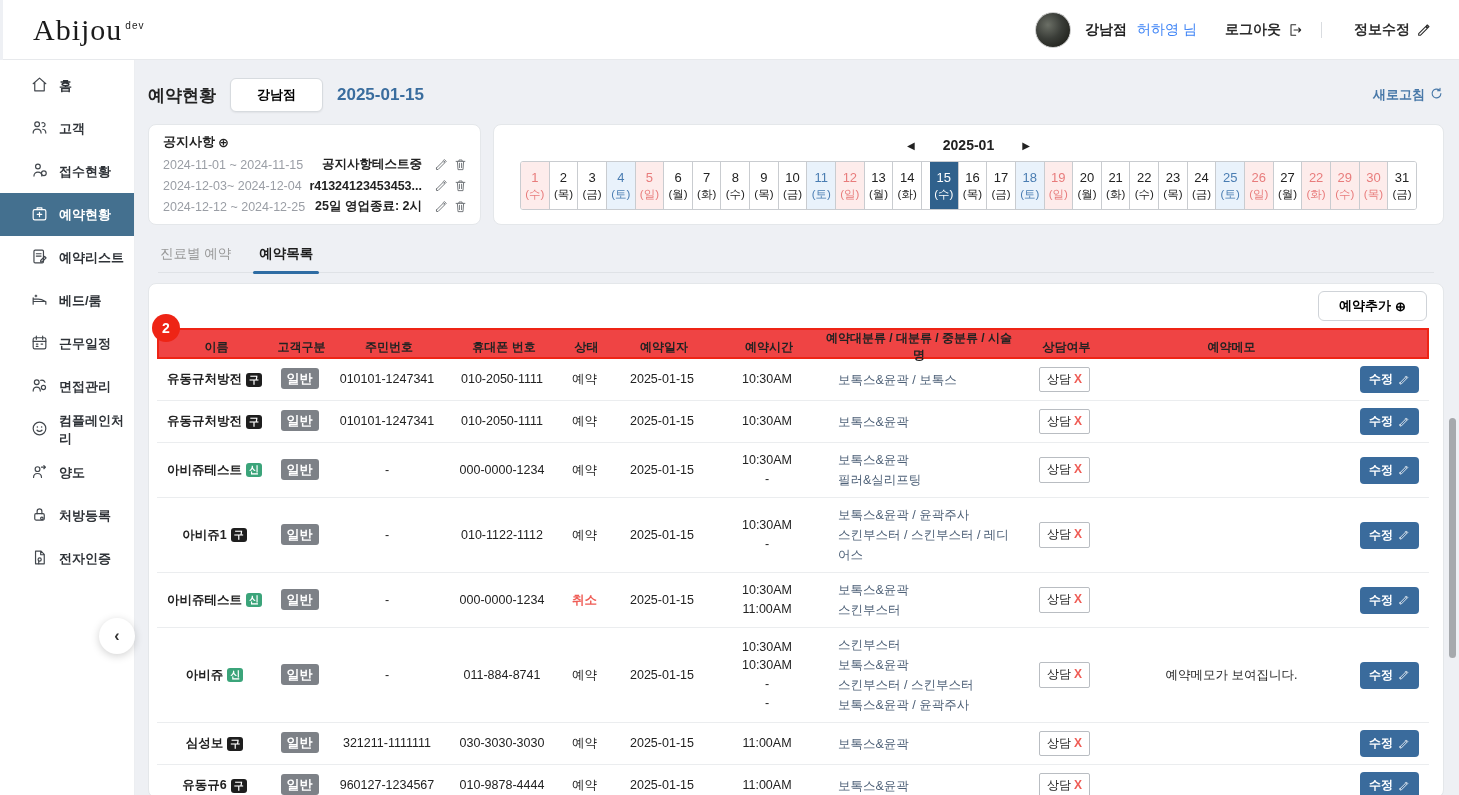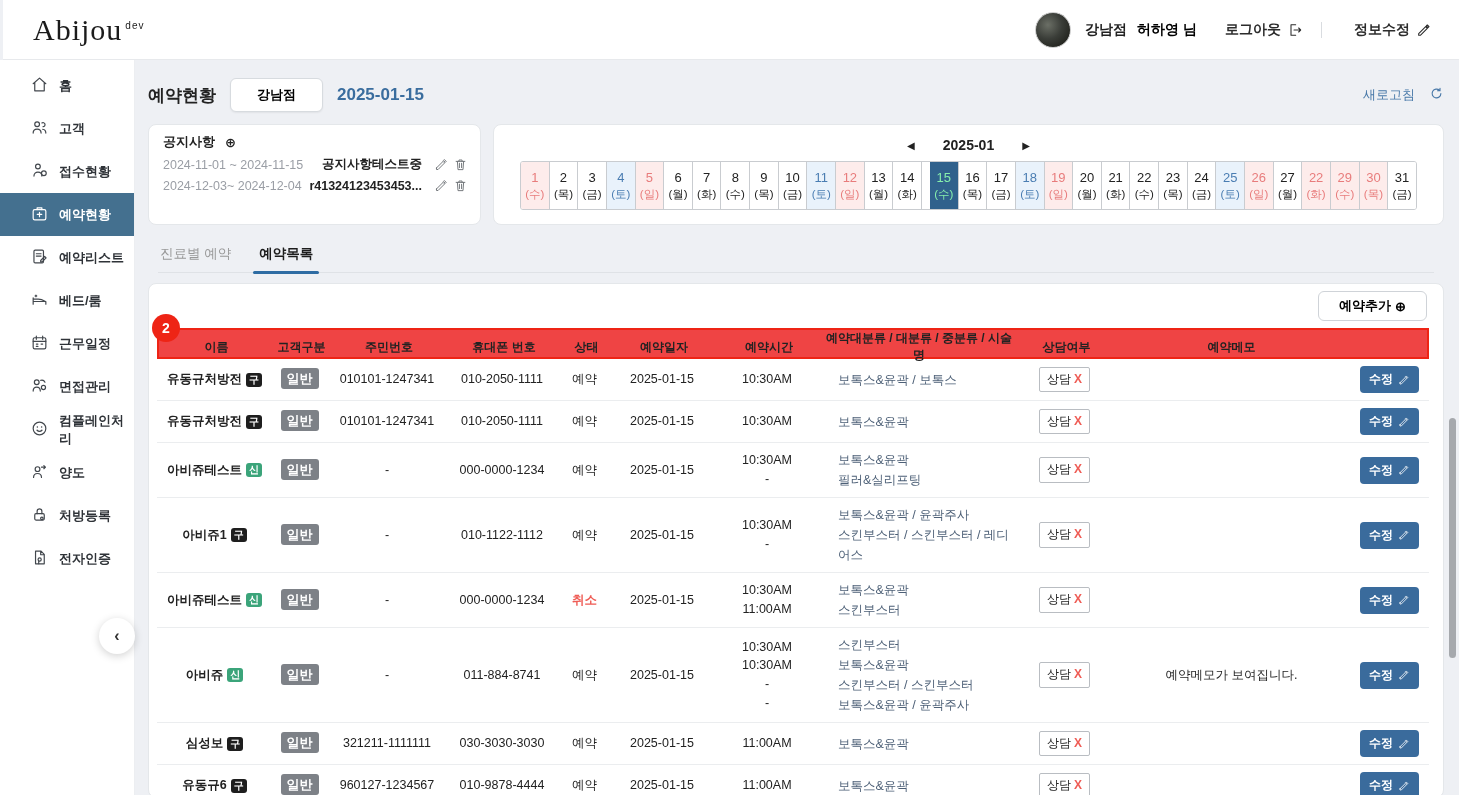--- a/index.html
+++ b/index.html
@@ -8,21 +8,21 @@
 
   
   .topbar { position:absolute; left:3px; top:0; width:1459px; height:60px; background:#fff;
     border-bottom:1px solid #e7e9ec; display:flex; align-items:center; padding:0 30px; z-index:5; }
   .logo { font-family:"Liberation Serif","DejaVu Serif",serif; font-size:30px; color:#1b1b1b; letter-spacing:1px; }
   .logo sup { font-size:10px; font-family:"Liberation Sans",sans-serif; margin-left:3px; }
   .top-right { margin-left:auto; display:flex; align-items:center; gap:14px; font-size:14px; }
   .avatar { width:36px; height:36px; border-radius:50%;
     background:radial-gradient(circle at 35% 35%, #6b6f66 0%, #3a3d38 45%, #15150f 100%); border:1px solid #ccc; }
   .branch-name { font-weight:bold; color:#222; }
-  .user-name { color:#000000; font-weight:bold; margin-left:-4px; }
+  .user-name { color:#3b82f6; font-weight:normal; margin-left:-4px; }
   .top-act { display:flex; align-items:center; gap:6px; color:#2c2c2c; font-weight:bold; cursor:pointer; margin-left:14px; }
   .vdiv { width:1px; height:16px; background:#d9dce0; margin:0 4px; }
   .icon-sm svg { width:16px; height:16px; stroke:#2c2c2c; stroke-width:1.6; fill:none;
     stroke-linecap:round; stroke-linejoin:round; display:block; }
 
   
   .sidebar { position:absolute; left:0; top:60px; width:135px; height:735px; background:#fff;
     border-right:1px solid #eceef1; padding-top:4px; z-index:4; }
   .side-item { display:flex; align-items:center; gap:10px; height:43px; padding-left:30px;
     font-size:13px; font-weight:bold; color:#2f3338; cursor:pointer; }
@@ -37,50 +37,50 @@
     justify-content:center; font-size:16px; font-weight:bold; color:#333; cursor:pointer; }
 
   
   .main { position:absolute; left:135px; top:60px; width:1324px; height:735px; padding:18px 15px 0 13px; }
 
   .title-row { display:flex; align-items:center; gap:14px; height:34px; }
   .page-title { font-size:17px; font-weight:bold; }
   .branch-btn { background:#fff; border:1px solid #d7dbdf; border-radius:6px; box-shadow:0 1px 2px rgba(0,0,0,.06);
     padding:7px 26px; font-size:13px; font-weight:bold; cursor:pointer; }
   .cur-date { font-size:17px; font-weight:bold; color:#3a6d9e; }
-  .refresh { margin-left:auto; display:flex; align-items:center; gap:14px; color:#4878a8;
-    font-size:13px; font-weight:normal; cursor:pointer; }
+  .refresh { margin-left:auto; display:flex; align-items:center; gap:4px; color:#4878a8;
+    font-size:13px; font-weight:bold; cursor:pointer; }
   .refresh svg { width:15px; height:15px; stroke:#4878a8; stroke-width:1.8; fill:none; stroke-linecap:round; }
 
   .panels { display:flex; gap:12px; margin-top:12px; }
   .card { background:#fff; border:1px solid #e4e7ea; border-radius:8px; }
 
   
   .notice-card { width:333px; height:101px; padding:8px 12px 6px 14px; }
-  .notice-head { font-size:13px; font-weight:bold; display:flex; align-items:center; gap:10px; }
+  .notice-head { font-size:13px; font-weight:bold; display:flex; align-items:center; gap:3px; }
   .nrow { display:flex; align-items:center; margin-top:5px; font-size:12.5px; }
   .np { color:#9a9ea5; white-space:nowrap; }
   .nt { flex:1; text-align:right; font-weight:bold; color:#222; margin-right:8px;
     white-space:nowrap; overflow:hidden; }
   .nico { width:15px; height:15px; margin-left:4px; cursor:pointer; }
   .nico svg { width:15px; height:15px; stroke:#6e7276; stroke-width:1.5; fill:none; stroke-linecap:round; stroke-linejoin:round; }
 
   
   .cal-card { flex:1; height:101px; padding:6px 26px 0; }
   .cal-head { display:flex; align-items:center; justify-content:center; gap:28px; height:28px; }
   .cal-month { font-size:14px; font-weight:bold; }
   .cal-arrow { font-size:10px; color:#222; cursor:pointer; }
   .cal-grid { display:flex; border:1px solid #c9ccd0; border-radius:3px; overflow:hidden; margin-top:2px; }
   .cday { flex:1; height:47px; background:#fff; border-right:1px solid #c9ccd0; display:flex;
     flex-direction:column; align-items:center; justify-content:center; font-size:13px; cursor:pointer; line-height:1.35; }
   .cday:last-child { border-right:none; }
   .cday .wd { font-size:11.5px; }
   .cday.t-h { background:#fdeceb; color:#e87c7c; }
   .cday.t-s { background:#e9f2fb; color:#4a7db2; }
-  .cday.t-sel { background:#30618c; color:#86efac;margin-left:8px; }
+  .cday.t-sel { background:#30618c; color:#ffffff;margin-left:8px; }
 
   
   .tabs { display:flex; gap:24px; margin:14px 10px 0; border-bottom:1px solid #dfe2e6; }
   .tab { font-size:13.5px; padding:6px 2px 9px; color:#999; cursor:pointer; position:relative; }
   .tab.active { color:#1d1d1d; font-weight:bold; }
   .tab.active::after { content:""; position:absolute; left:-4px; right:-4px; bottom:-2px; height:3px;
     background:#2e6ca3; border-radius:2px; }
 
   
   .table-card { margin-top:10px; height:515px; padding:8px 14px 0 8px; position:relative; }
@@ -282,20 +282,30 @@
           <div class="nrow">
             <span class="np">2024-12-03~ 2024-12-04</span>
   <span class="nt">r41324123453453...</span>
   <span class="nico"><svg viewBox="0 0 24 24">
                 <path d="M4 17.5V20h2.5L17 9.5l-2.5-2.5L4 17.5z M15.5 6l2.5 2.5 1.5-1.5-2.5-2.5z"></path>
               </svg></span>
   <span class="nico"><svg viewBox="0 0 24 24">
                 <path d="M5 7h14 M9.5 7V4.8h5V7 M7 7l1 13.2h8L17 7 M10.3 10v7 M13.7 10v7"></path>
               </svg></span>
           </div>
+          <div class="nrow">
+            <span class="np">2024-12-12 ~ 2024-12-25</span>
+  <span class="nt">25일 영업종료: 2시</span>
+  <span class="nico"><svg viewBox="0 0 24 24">
+                <path d="M4 17.5V20h2.5L17 9.5l-2.5-2.5L4 17.5z M15.5 6l2.5 2.5 1.5-1.5-2.5-2.5z"></path>
+              </svg></span>
+  <span class="nico"><svg viewBox="0 0 24 24">
+                <path d="M5 7h14 M9.5 7V4.8h5V7 M7 7l1 13.2h8L17 7 M10.3 10v7 M13.7 10v7"></path>
+              </svg></span>
+          </div>
         </div>
     </div>
 
     <div class="card cal-card">
       <div class="cal-head">
         <span class="cal-arrow">◀</span>
         <span class="cal-month">2025-01</span>
         <span class="cal-arrow">▶</span>
       </div>
       <div class="cal-grid" id="cal-grid">

